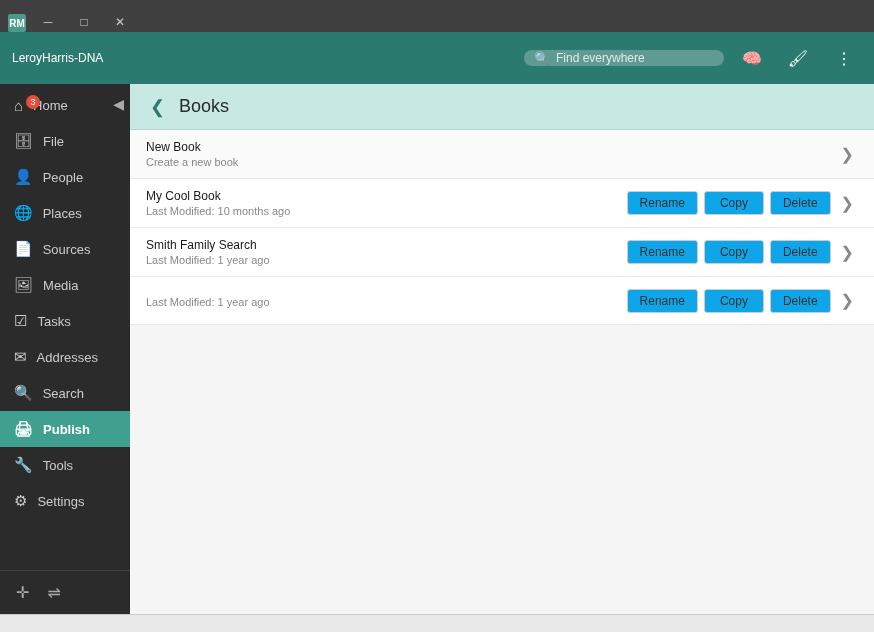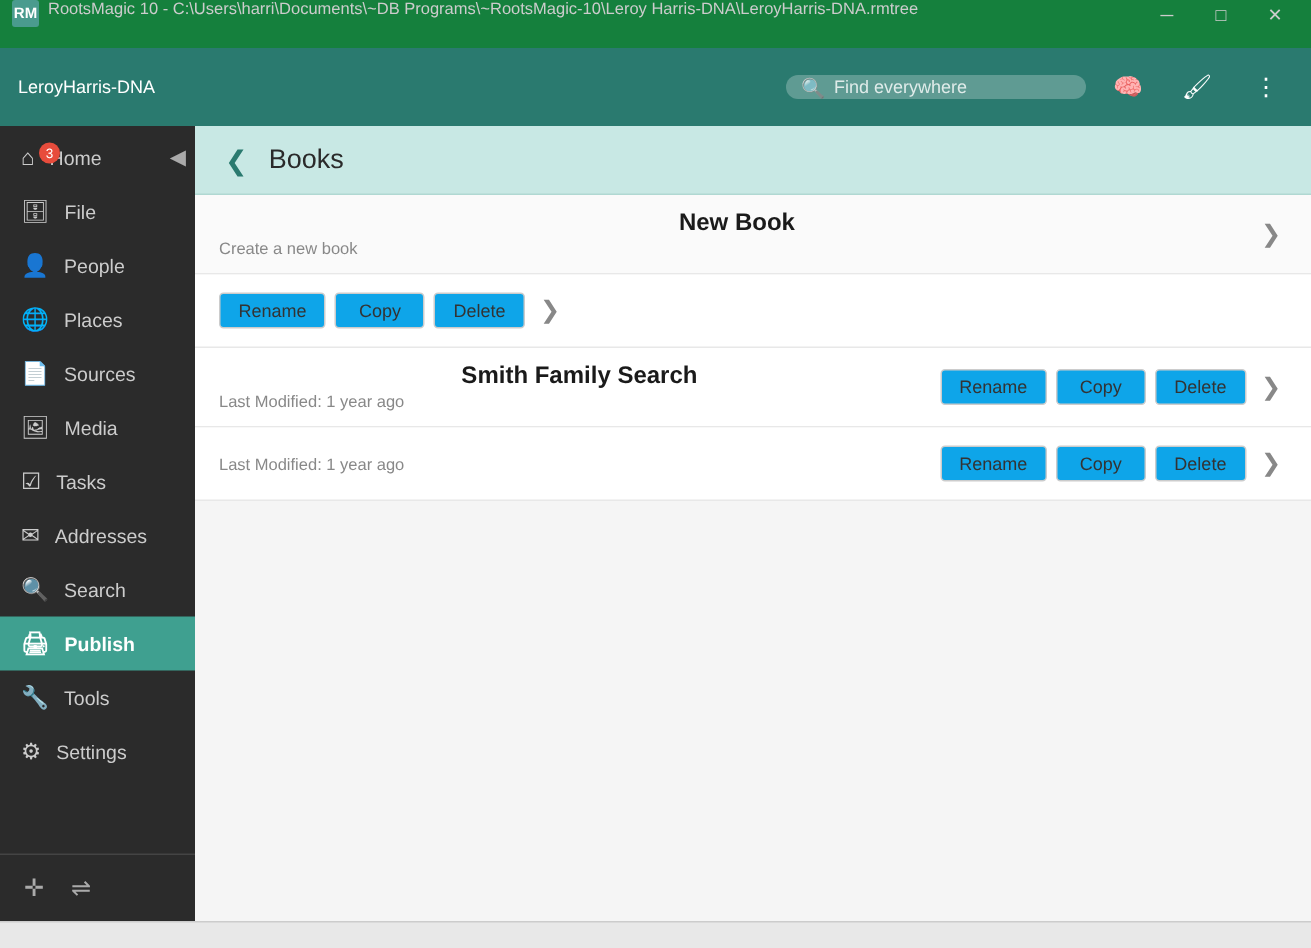--- a/index.html
+++ b/index.html
@@ -1,24 +1,24 @@
 <!DOCTYPE html>
 <html><head>
   <meta charset="utf-8">
   <style>
     * { margin: 0; padding: 0; box-sizing: border-box; }
     body { width: 874px; height: 632px; font-family: 'Segoe UI', Arial, sans-serif; font-size: 13px; background: #f0f0f0; overflow: hidden; }
 
     
     .title-bar {
-      background: #15803d;
+      background: #404040;
       color: #ccc;
       height: 32px;
       display: flex;
-      align-items: flex-start;
+      align-items: flex-end;
       padding: 0 8px;
       font-size: 11px;
       user-select: none;
     }
     .title-bar .app-icon {
       width: 18px; height: 18px;
       background: #4a9b8e;
       border-radius: 2px;
       margin-right: 6px;
       display: flex; align-items: center; justify-content: center;
@@ -205,24 +205,23 @@
       padding: 10px 16px;
       display: flex;
       align-items: center;
       min-height: 48px;
     }
     .book-item.new-book {
       background: #fafafa;
     }
     .book-info { flex: 1; }
     .book-name {
-      font-size: 16px;
+      font-size: 12px;
       color: #1a1a1a;
-      font-weight: 700;
-      text-align: center;
+      font-weight: 400;
     }
     .book-meta {
       font-size: 11px;
       color: #888;
       margin-top: 2px;
     }
     .book-actions {
       display: flex;
       gap: 6px;
       align-items: center;
@@ -259,21 +258,20 @@
       color: #666;
     }
   </style>
 </head>
 <body>
 
 <div class="title-bar">
   <div class="app-icon">
     <span>RM</span>
   </div>
-  <span class="title-text">RootsMagic 10 - C:\Users\harri\Documents\~DB Programs\~RootsMagic-10\Leroy Harris-DNA\LeroyHarris-DNA.rmtree</span>
   <div class="window-controls">
     <button class="win-btn">─</button>
     <button class="win-btn">□</button>
     <button class="win-btn close">✕</button>
   </div>
 </div>
 
 <div class="header-bar">
   <span class="app-title">LeroyHarris-DNA</span>
   <div class="search-wrapper">
@@ -370,20 +368,24 @@
 
       <div class="book-item new-book">
         <div class="book-info">
           <div class="book-name">New Book</div>
           <div class="book-meta">Create a new book</div>
         </div>
         <button class="arrow-btn">❯</button>
       </div>
 
       <div class="book-item">
+        <div class="book-info">
+          <div class="book-name">My Cool Book</div>
+          <div class="book-meta">Last Modified: 10 months ago</div>
+        </div>
         <div class="book-actions">
           <button class="action-btn">Rename</button>
           <button class="action-btn">Copy</button>
           <button class="action-btn">Delete</button>
           <button class="arrow-btn">❯</button>
         </div>
       </div>
 
       <div class="book-item">
         <div class="book-info">

